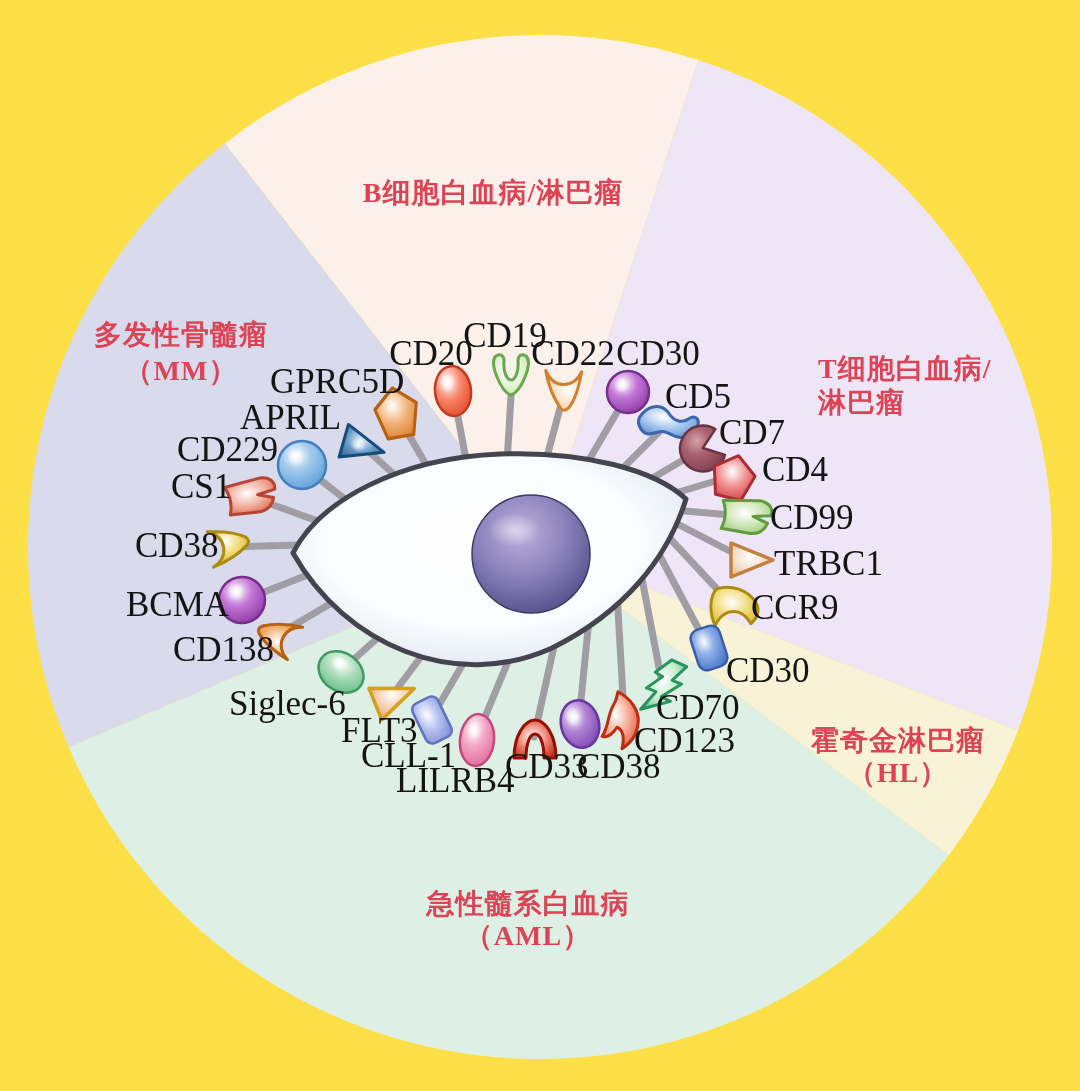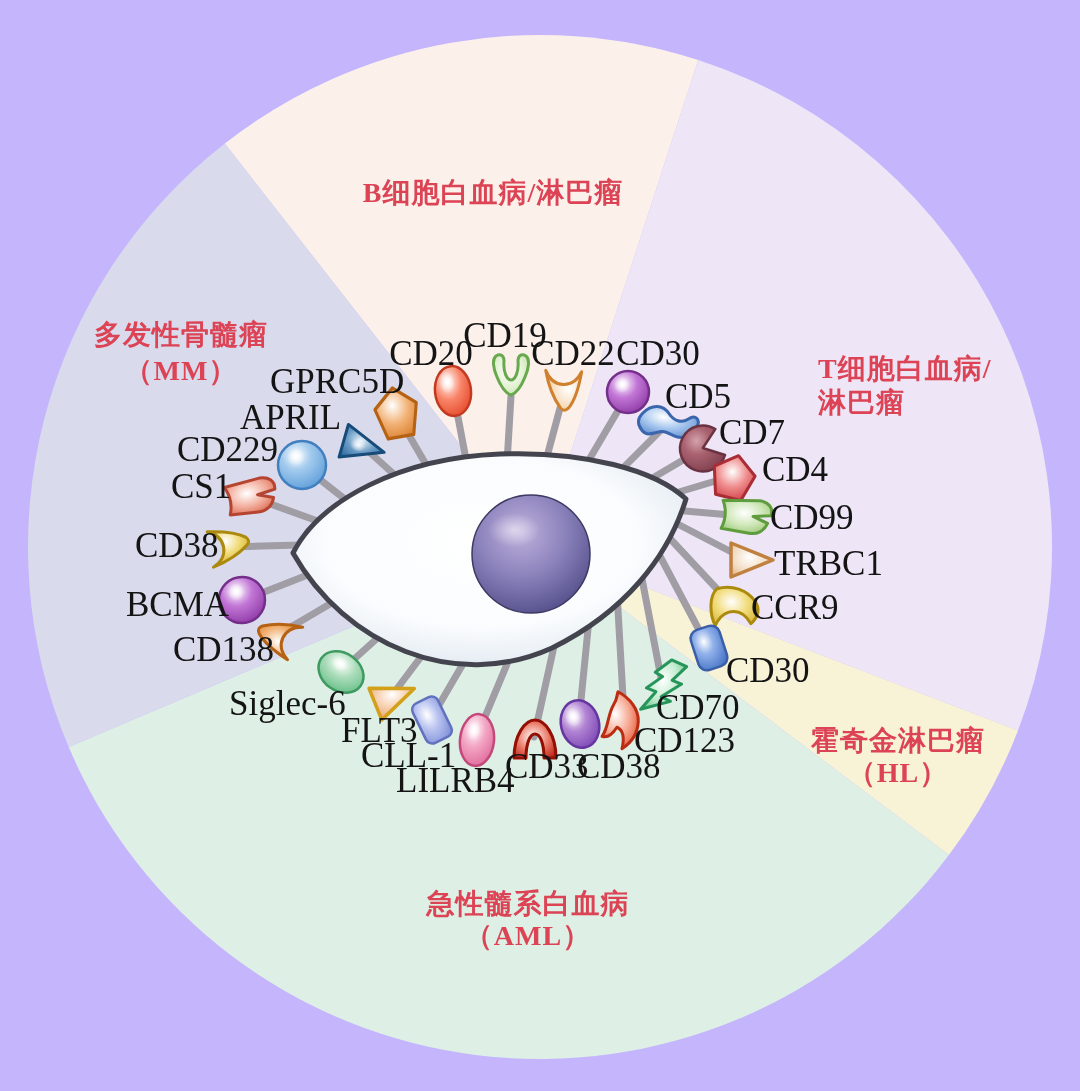--- a/index.html
+++ b/index.html
@@ -1,16 +1,16 @@
 <!DOCTYPE html>
 <html><head>
 <meta charset="utf-8">
 <style>
   html,body{margin:0;padding:0;background:#ffffff;}
-  .stage{position:relative;width:1080px;height:1091px;background:#c4b5fd;overflow:hidden;}
+  .stage{position:relative;width:1080px;height:1091px;background:#fde047;overflow:hidden;}
   svg{display:block;}
   .mlabel{font-family:"Liberation Serif","DejaVu Serif",serif;font-size:35px;fill:#141414;}
   .slabel{font-family:"Liberation Serif","DejaVu Serif",serif;font-size:28px;font-weight:600;fill:#dc4355;letter-spacing:1px;}
   .glyph{stroke-linejoin:round;}
 </style>
 </head>
 <body>
 
 <div class="stage">
 <svg width="1080" height="1091" viewBox="0 0 1080 1091">

